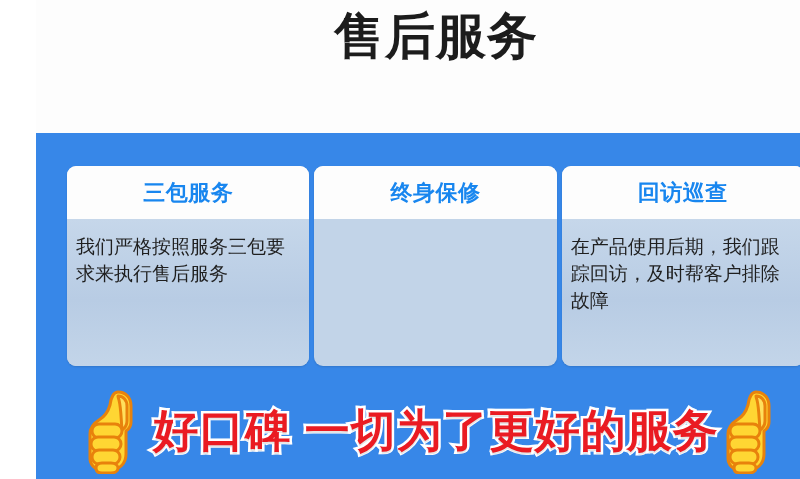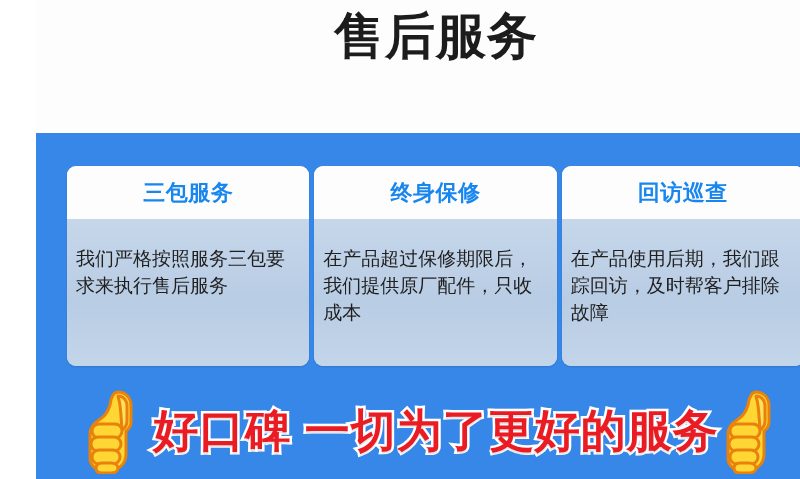--- a/index.html
+++ b/index.html
@@ -98,21 +98,21 @@
   .card-title {
     font-size: 22px;
     font-weight: bold;
     color: #1886ef;
     letter-spacing: 0.5px;
   }
 
   .card-body {
     flex: 1 1 auto;
     background: linear-gradient(180deg, #c6d7ea 0%, #b8cce4 55%, #c3d5e9 100%);
-    padding: 26px 9px 4px 9px;
+    padding: 14px 9px 4px 9px;
   }
 
   .card-text {
     font-size: 19px;
     line-height: 27px;
     color: #1f1f1f;
     letter-spacing: 0px;
     word-break: break-all;
   }
 
@@ -167,23 +167,20 @@
         </div>
         <div class="card-body">
           <div class="card-text">我们严格按照服务三包要求来执行售后服务</div>
         </div>
       </div>
 
 
       <div class="card">
         <div class="card-head">
           <span class="card-title">终身保修</span>
-        </div>
-        <div class="card-body">
-          <div class="card-text">在产品超过保修期限后，我们提供原厂配件，只收成本</div>
         </div>
       </div>
 
       <div class="card">
         <div class="card-head">
           <span class="card-title">回访巡查</span>
         </div>
         <div class="card-body">
           <div class="card-text">在产品使用后期，我们跟踪回访，及时帮客户排除故障</div>
         </div>

